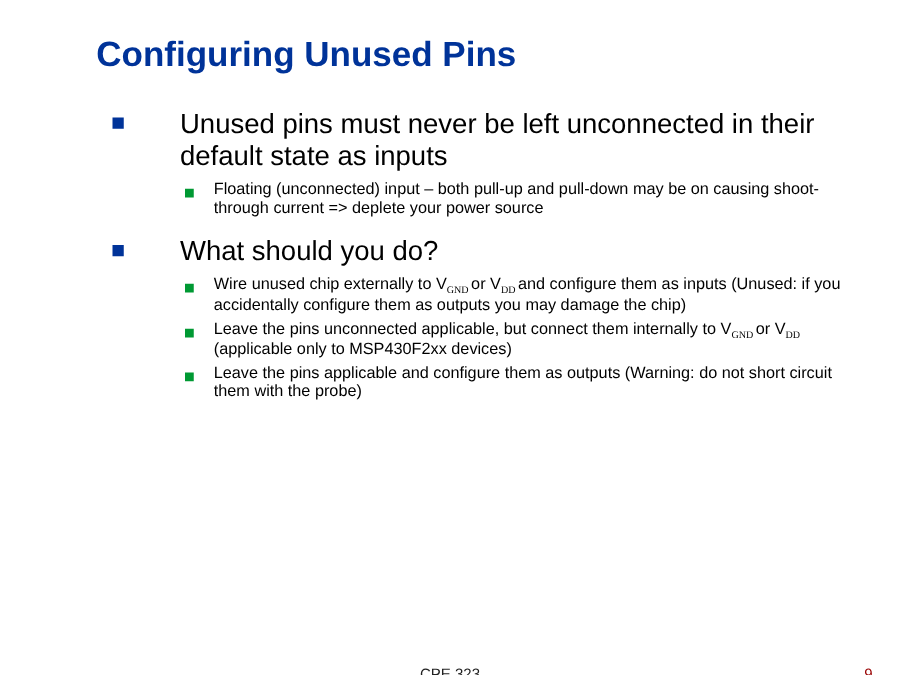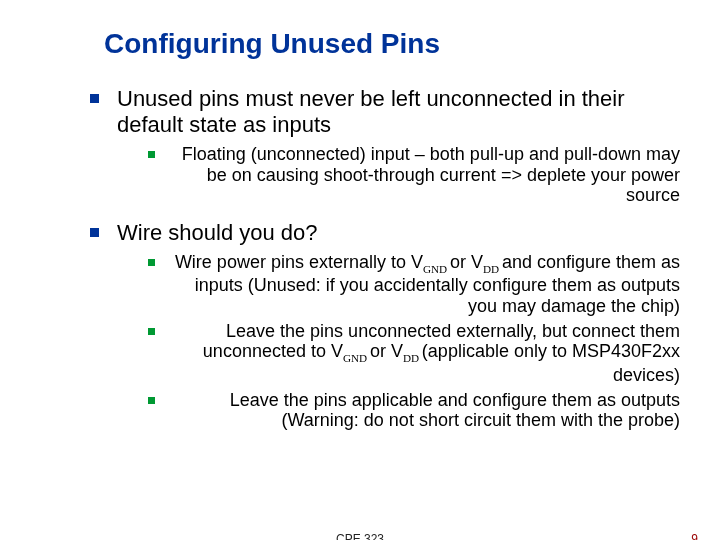--- a/index.html
+++ b/index.html
@@ -9,44 +9,44 @@
       font-family: Arial, Helvetica, sans-serif;
       background: #fff;
       color: #000;
       position: relative;
       padding: 28px 40px 0 40px;
     }
     .title {
       font-size: 28px;
       font-weight: bold;
       color: #003399;
-      margin-left: 64px;
+      margin-left: 37px;
       margin-bottom: 26px;
     }
     .lvl1 {
       display: flex;
       margin-left: 50px;
       margin-bottom: 6px;
+      gap: 27px;
     }
     .lvl1-text {
       font-size: 22px;
       line-height: 1.18;
       flex: 1;
     }
     .lvl2 {
       display: flex;
       margin-left: 108px;
       margin-bottom: 4px;
       margin-top: 4px;
     }
     .lvl2-text {
-      font-size: 18px;
+      font-size: 13px;
       line-height: 1.15;
       flex: 1;
-      text-align: right;
     }
     .bullet-l1 {
       width: 9px;
       height: 9px;
       background: #003399;
       flex-shrink: 0;
       margin-top: 8px;
       margin-right: 18px;
     }
     .bullet-l2 {
@@ -90,34 +90,34 @@
 
 <div class="lvl2">
   <div class="bullet-l2"></div>
   <div class="lvl2-text">Floating (unconnected) input – both pull-up and pull-down may be on causing shoot-through current =&gt; deplete your power source</div>
 </div>
 
 <div class="gap"></div>
 
 <div class="lvl1">
   <div class="bullet-l1"></div>
-  <div class="lvl1-text">Wire should you do?</div>
+  <div class="lvl1-text">What should you do?</div>
 </div>
 
 <div class="lvl2">
   <div class="bullet-l2"></div>
   <div class="lvl2-text">
-    <span>Wire power pins externally to V</span><span class="sub">GND </span><span>or V</span><span class="sub">DD </span><span>and configure them as inputs (Unused: if you accidentally configure them as outputs you may damage the chip)</span>
+    <span>Wire unused chip externally to V</span><span class="sub">GND </span><span>or V</span><span class="sub">DD </span><span>and configure them as inputs (Unused: if you accidentally configure them as outputs you may damage the chip)</span>
   </div>
 </div>
 
 <div class="lvl2">
   <div class="bullet-l2"></div>
   <div class="lvl2-text">
-    <span>Leave the pins unconnected externally, but connect them unconnected to V</span><span class="sub">GND </span><span>or V</span><span class="sub">DD </span><span>(applicable only to MSP430F2xx devices)</span>
+    <span>Leave the pins unconnected applicable, but connect them internally to V</span><span class="sub">GND </span><span>or V</span><span class="sub">DD </span><span>(applicable only to MSP430F2xx devices)</span>
   </div>
 </div>
 
 <div class="lvl2">
   <div class="bullet-l2"></div>
   <div class="lvl2-text">Leave the pins applicable and configure them as outputs (Warning: do not short circuit them with the probe)</div>
 </div>
 
 <div class="footer">
   <span class="footer-center">CPE 323</span>

